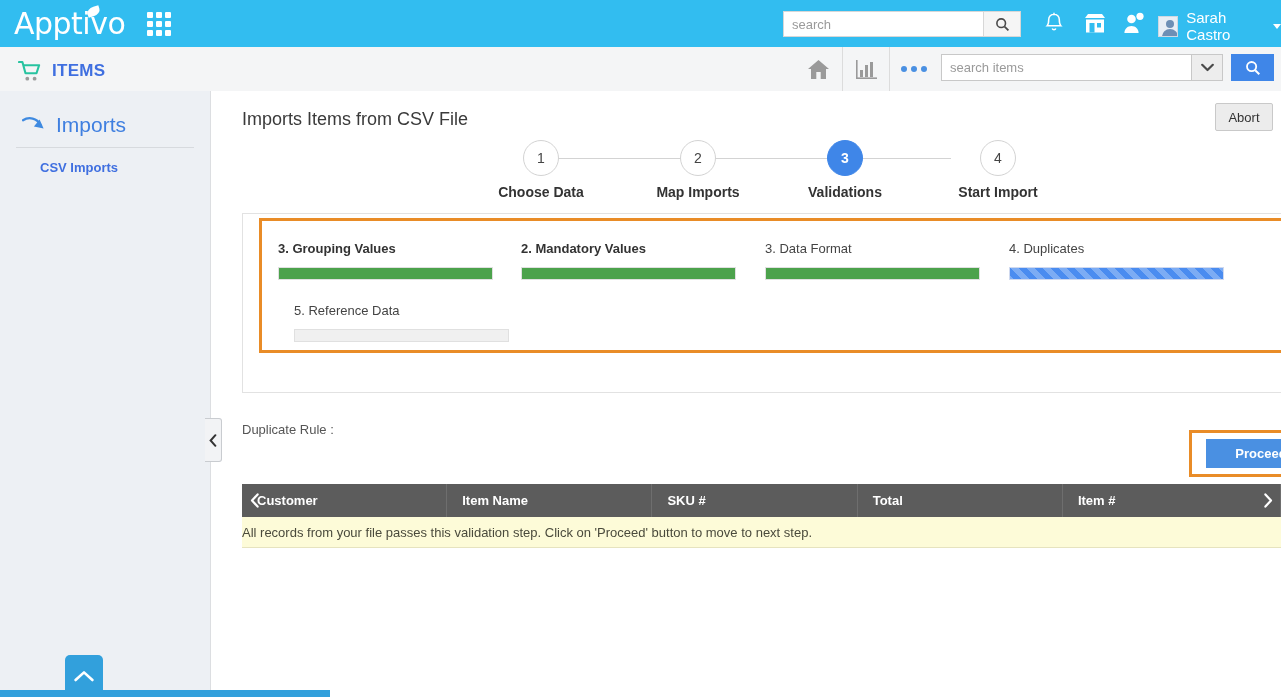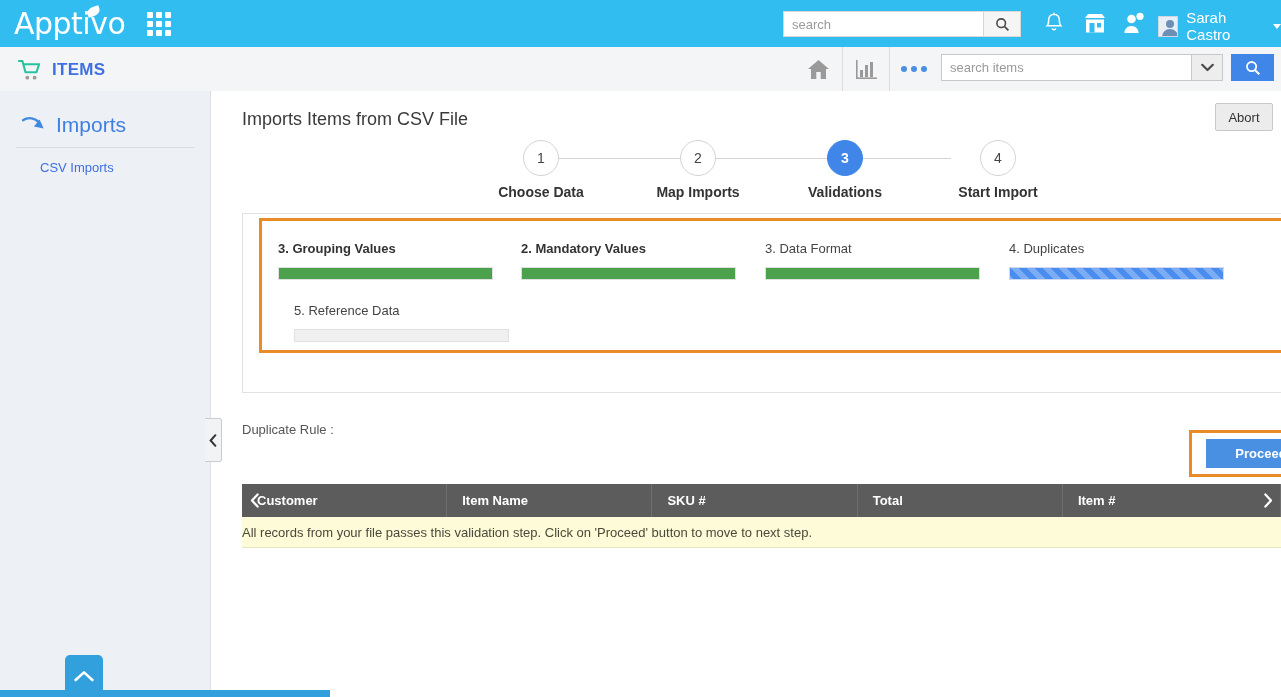--- a/index.html
+++ b/index.html
@@ -64,21 +64,21 @@
   }
   .uname{ color:#ffffff; font-size:15px; margin-left:8px; }
   .caret-d{
     width:0;height:0;border-left:4px solid transparent;border-right:4px solid transparent;
     border-top:5px solid #ffffff; margin-left:6px;
   }
 
   
   .appbar{
     position:absolute; left:0; top:47px; width:1281px; height:52px;
-    background:#f4f5f6; border-bottom:6px solid #14532d; display:flex; align-items:center;
+    background:#f4f5f6; border-bottom:4px solid #14532d; display:flex; align-items:center;
   }
   .app-title{
     display:flex; align-items:center; margin-left:18px; cursor:pointer;
   }
   .app-title .label{
     font-size:17px; font-weight:bold; color:#3f6fe0; margin-left:10px; letter-spacing:0.3px;
   }
   .bar-tools{
     position:absolute; left:794px; top:0; height:44px; display:flex; align-items:center;
   }
@@ -111,21 +111,21 @@
   .sidebar{
     position:absolute; left:0; top:91px; width:211px; height:606px;
     background:#edf0f4; border-right:1px solid #dcdee1;
   }
   .side-head{
     display:flex; align-items:center; padding:22px 0 0 22px; cursor:pointer;
   }
   .side-head .txt{ font-size:21px; color:#3f7fe0; margin-left:10px; }
   .side-div{ margin:10px 16px 0 16px; border-top:1px solid #d7dade; }
   .side-item{
-    padding:12px 0 0 40px; font-size:13px; font-weight:normal; color:#3f6fe0; cursor:pointer;
+    padding:12px 0 0 40px; font-size:13px; font-weight:bold; color:#3f6fe0; cursor:pointer;
   }
 
   
   .collapse-handle{
     position:absolute; left:205px; top:418px; width:17px; height:44px;
     background:#f2f3f5; border:1px solid #c9ccd0; border-left:none;
     border-radius:0 3px 3px 0;
     display:flex; align-items:center; justify-content:center; cursor:pointer; z-index:5;
   }
 

